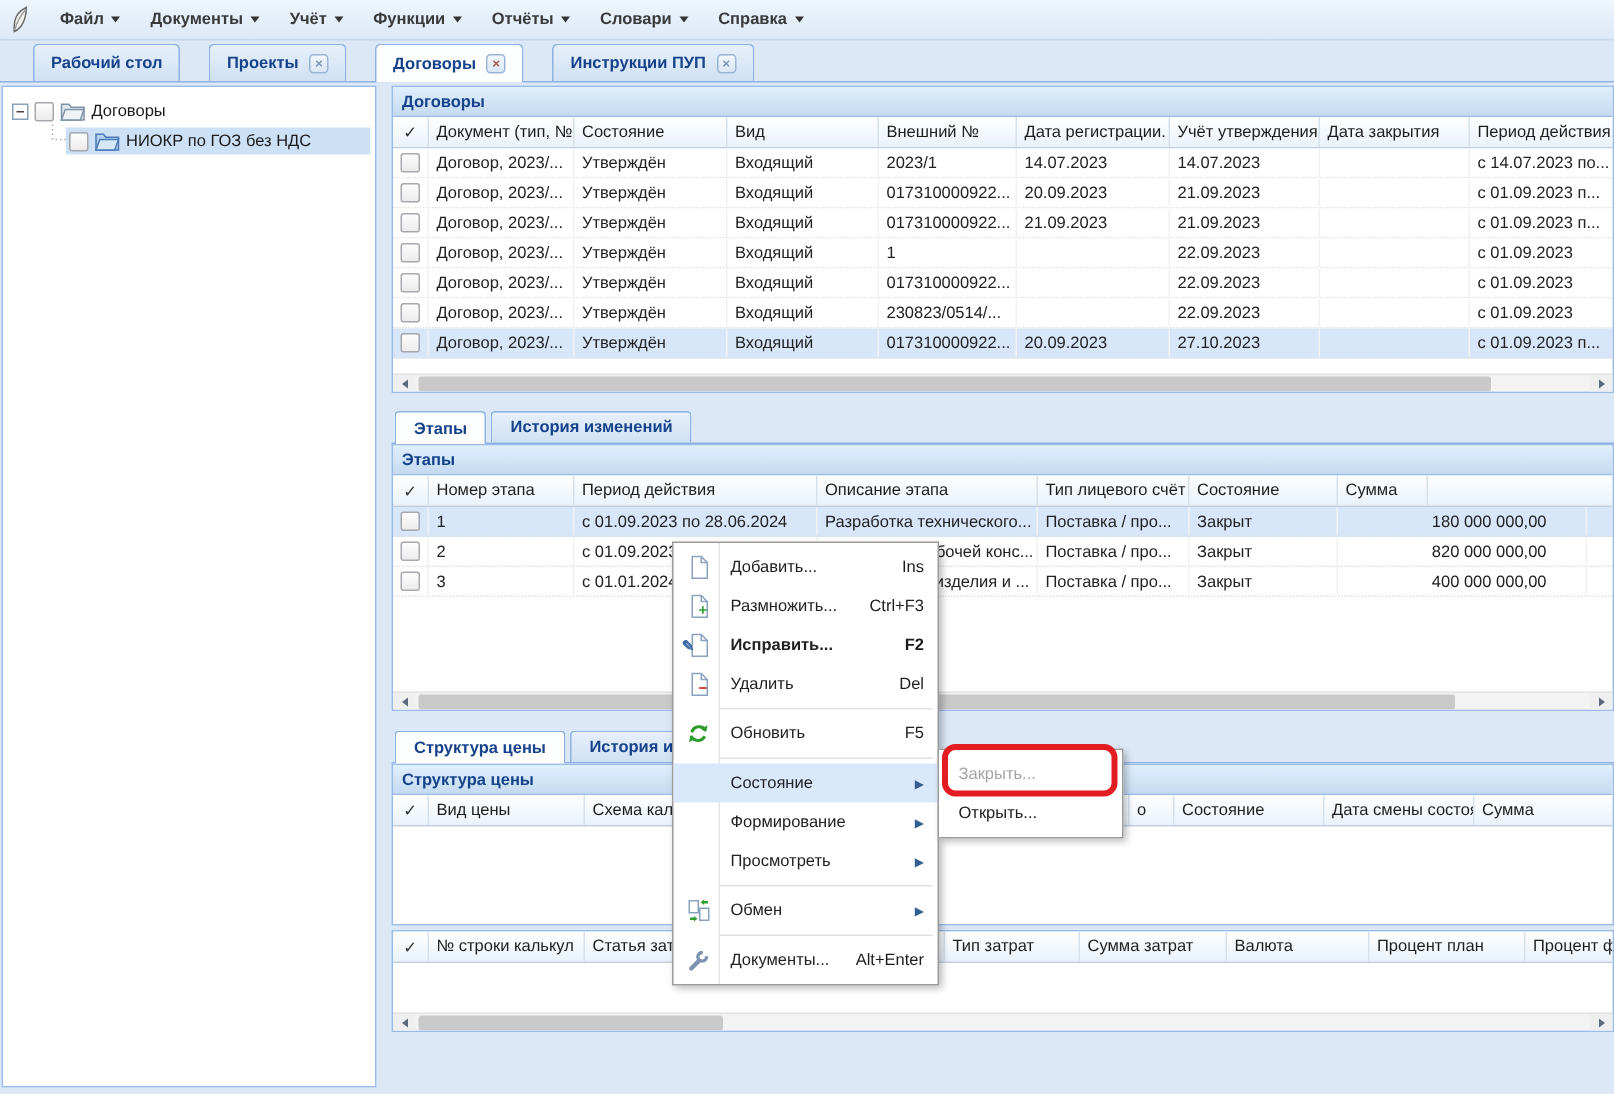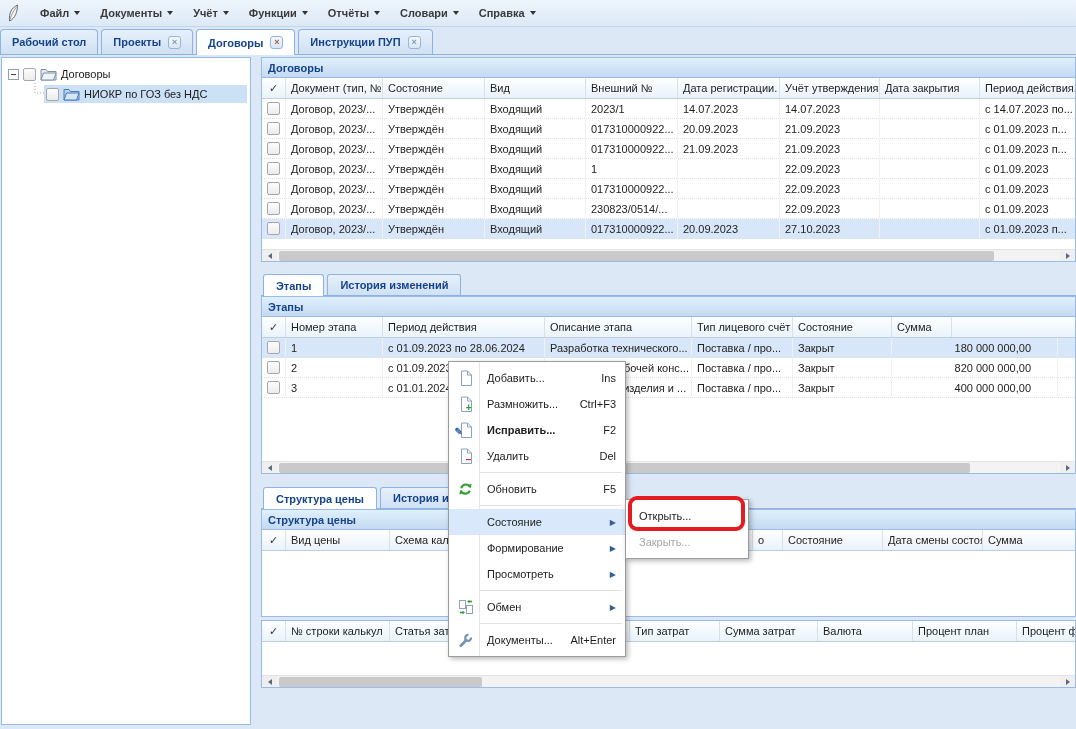--- a/index.html
+++ b/index.html
@@ -12,21 +12,21 @@
              background:linear-gradient(#eef5fc,#dde9f7); border-bottom:1px solid #c4d6ea;
              display:flex; align-items:center; }
   .logo { margin:0 10px 0 6px; display:flex; align-items:center; }
   #menu-items { display:flex; align-items:center; }
   .mi { display:flex; align-items:center; gap:5px; padding:4px 10px; font-weight:bold; color:#3a3a3a; cursor:default; }
   .caret { width:0; height:0; border-left:3px solid transparent; border-right:3px solid transparent; border-top:4px solid #333; }
 
   
   .tabbar { position:absolute; left:0; top:27px; width:1076px; height:28px; }
   .tabline { position:absolute; left:0; bottom:0; width:100%; height:1px; background:#8db2e3; }
-  #main-tabs { position:absolute; left:0; bottom:0; display:flex; gap:3px; }
+  #main-tabs { position:absolute; left:22px; bottom:0; display:flex; gap:19px; }
   .tab { display:flex; align-items:center; gap:7px; height:25px; padding:0 11px;
          border:1px solid #8db2e3; border-bottom:none; border-radius:4px 4px 0 0;
          background:linear-gradient(#e7f0fb,#cfe1f4); color:#15428b; font-weight:bold; }
   .tab.active { background:#fdfefe; height:26px; position:relative; z-index:2; }
   .tclose { width:13px; height:13px; border:1px solid #9ab4d6; border-radius:3px;
             background:linear-gradient(#f3f8fd,#d9e6f4); color:#7f97b6; font-size:9px;
             line-height:11px; text-align:center; }
   .tab.active .tclose { color:#a8584b; }
 
   
@@ -82,21 +82,21 @@
   
   #ctx { position:absolute; left:448px; top:361px; width:178px; background:#fff;
          border:1px solid #9b9b9b; box-shadow:2px 2px 5px rgba(0,0,0,.28); z-index:50; padding:3px 0; }
   .gline { position:absolute; left:30px; top:0; bottom:0; width:1px; background:#e6e6e6; }
   .ctx-item { position:relative; display:flex; align-items:center; height:26px; padding:0 9px 0 3px; }
   .ctx-item.hl { background:#d9e8fb; }
   .ctx-ic { width:27px; display:flex; align-items:center; justify-content:center; position:relative; }
   .ctx-label { margin-left:8px; white-space:nowrap; }
   .ctx-label.b { font-weight:bold; }
   .ctx-sc { margin-left:auto; color:#1d1d1d; white-space:nowrap; }
-  .ctx-sc.b { font-weight:normal; }
+  .ctx-sc.b { font-weight:bold; }
   .ctx-arrow { margin-left:auto; color:#355f91; font-size:8px; }
   .ctx-sep { height:1px; background:#e2e2e2; margin:3px 3px 3px 31px; }
   .ov { position:absolute; font-weight:bold; font-size:10px; right:1px; bottom:-1px; line-height:10px; }
 
   
   #submenu { position:absolute; left:625px; top:499px; width:124px; background:#fff;
              border:1px solid #9b9b9b; box-shadow:2px 2px 5px rgba(0,0,0,.28); z-index:60; padding:3px 0; }
   .sub-item { height:26px; display:flex; align-items:center; padding-left:13px; }
   .sub-item.disabled { color:#a5a5a5; }
   #annot { position:absolute; left:628px; top:496px; width:117px; height:35px;
@@ -545,19 +545,19 @@
               <rect x="11.2" y="0.6" width="4.2" height="4.2" fill="#fff"></rect>
             </svg>
           </div>
           <span class="ctx-label">Документы...</span>
           <span class="ctx-sc">Alt+Enter</span>
         </div>
       </div>
   </div>
 
   <div id="submenu">
+      <div class="sub-item disabled">Закрыть...</div>
       <div class="sub-item">Открыть...</div>
-      <div class="sub-item disabled">Закрыть...</div>
     </div>
 
   <div id="annot"></div>
 
 </div>
 
 </body></html>

